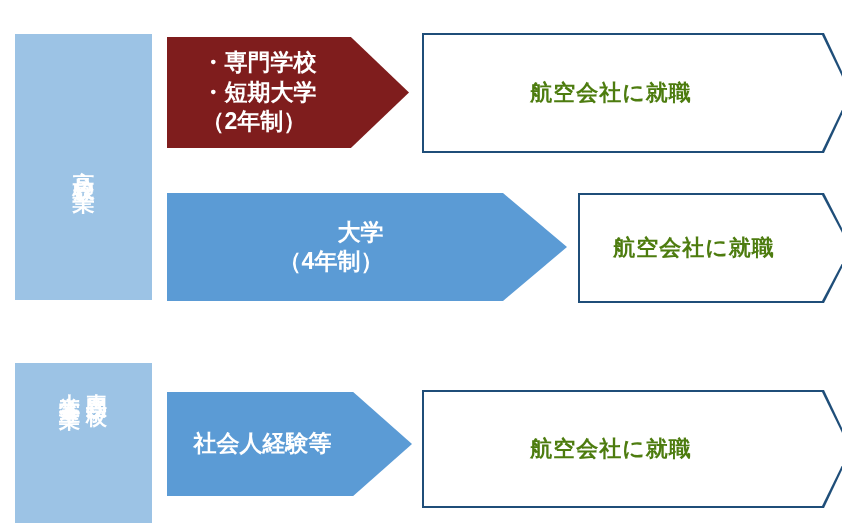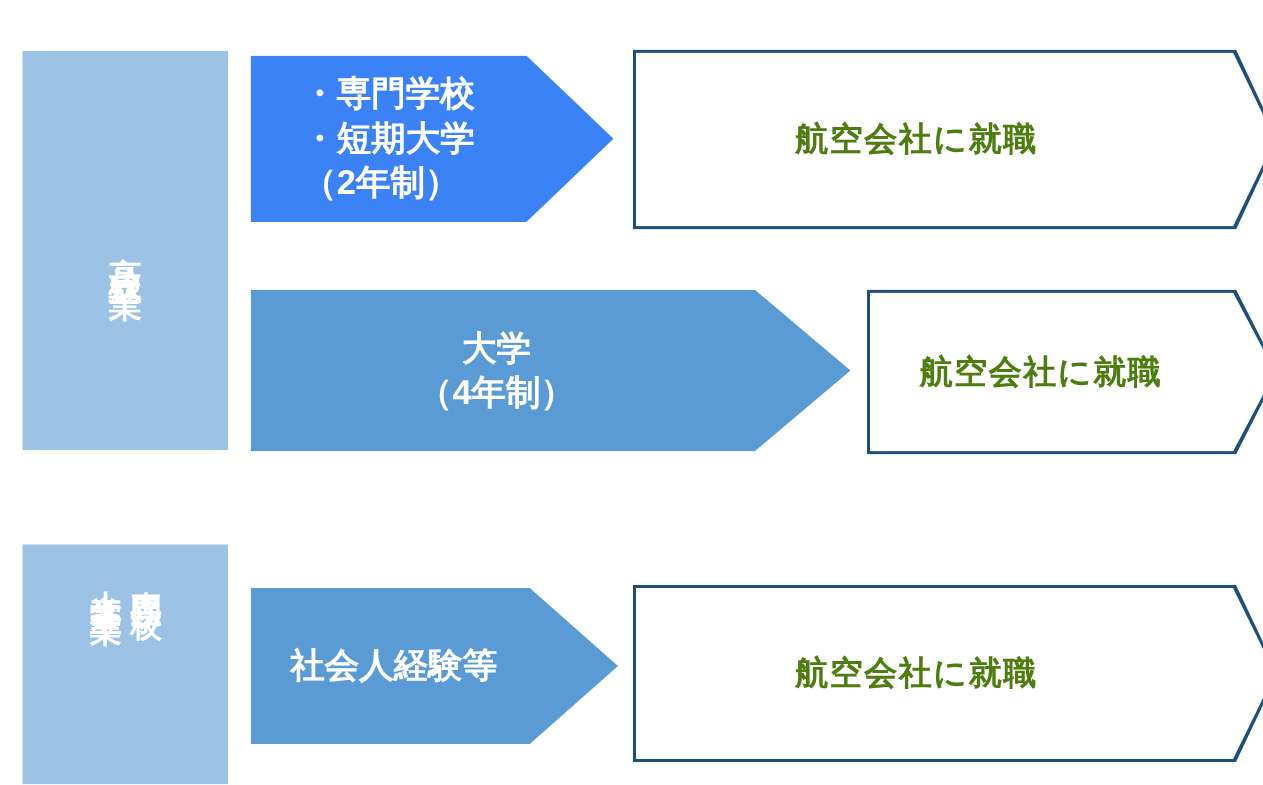--- a/index.html
+++ b/index.html
@@ -57,25 +57,25 @@
 
   
   .arrow {
     position: absolute;
     display: flex;
     align-items: center;
     justify-content: center;
     box-sizing: border-box;
     color: #ffffff;
   }
-  .arrow-dark  { background: #3b82f6; }
+  .arrow-dark  { background: #7f1d1d; }
   .arrow-mid   { background: #5B9BD5; }
 
   .arrow-label {
-    text-align: center;
+    text-align: right;
     font-weight: bold;
     line-height: 1.28;
     white-space: pre-line;
   }
 
   
   .outcome {
     position: absolute;
     box-sizing: border-box;
     display: flex;

